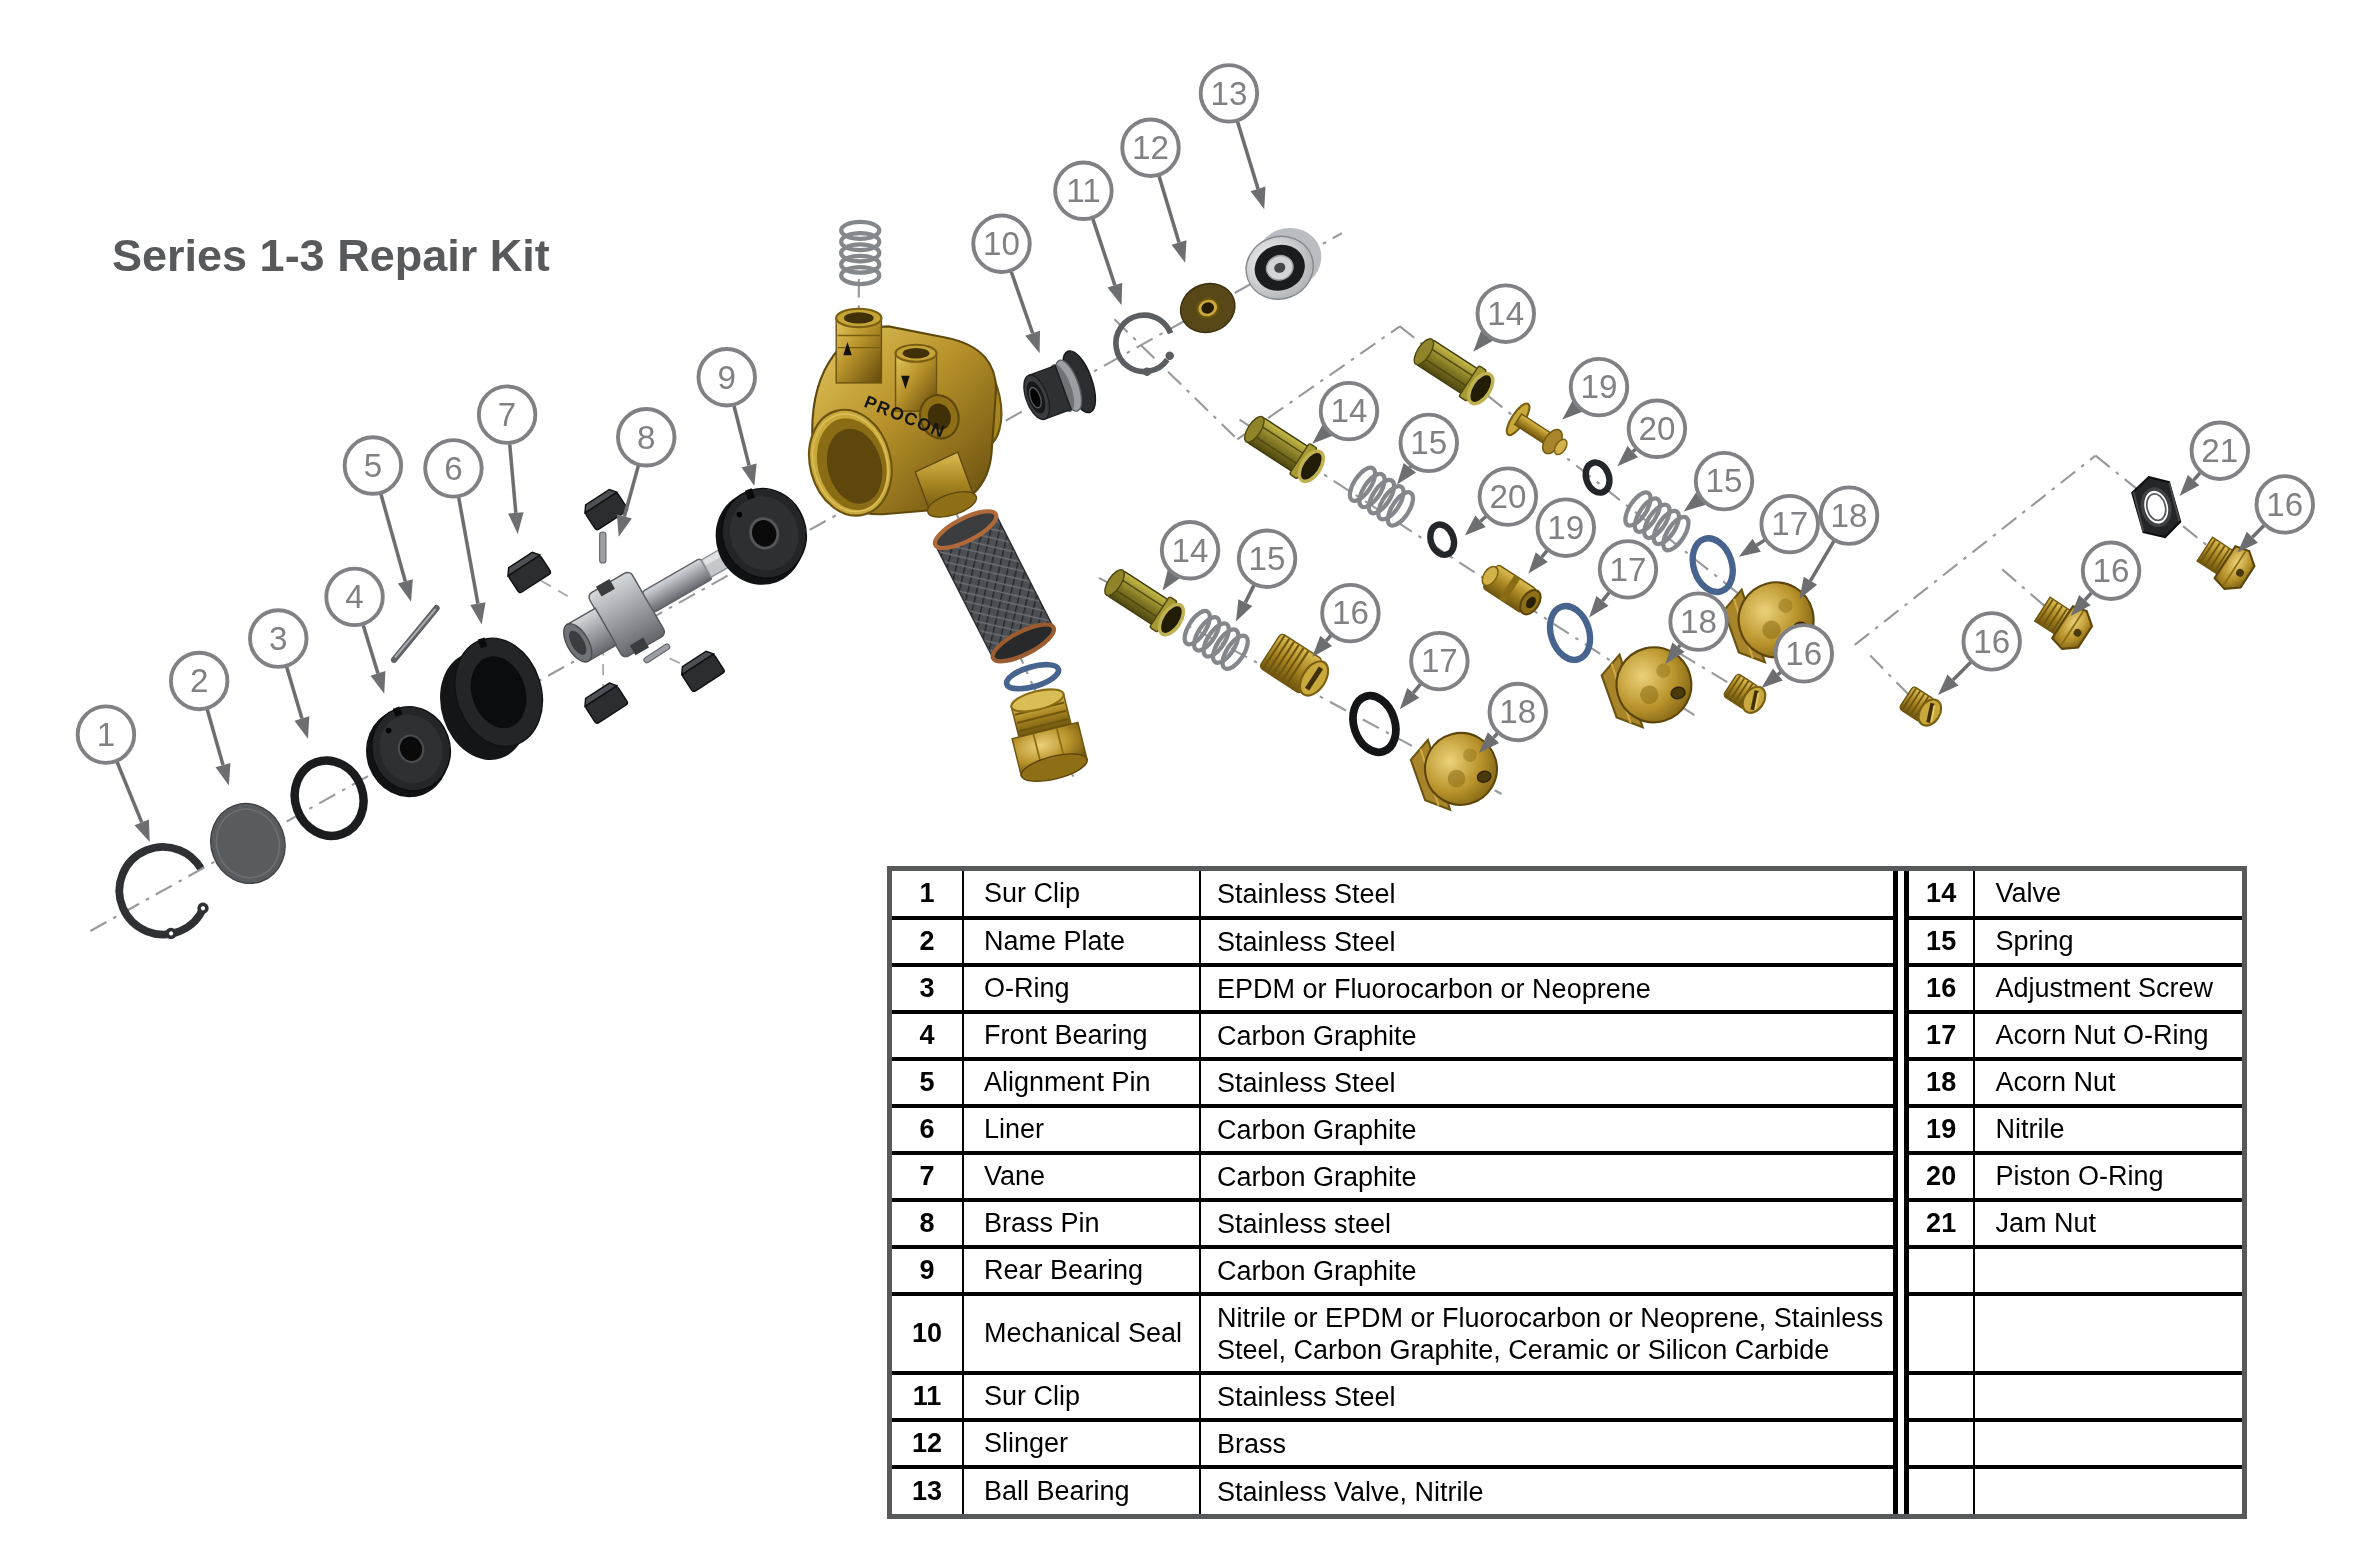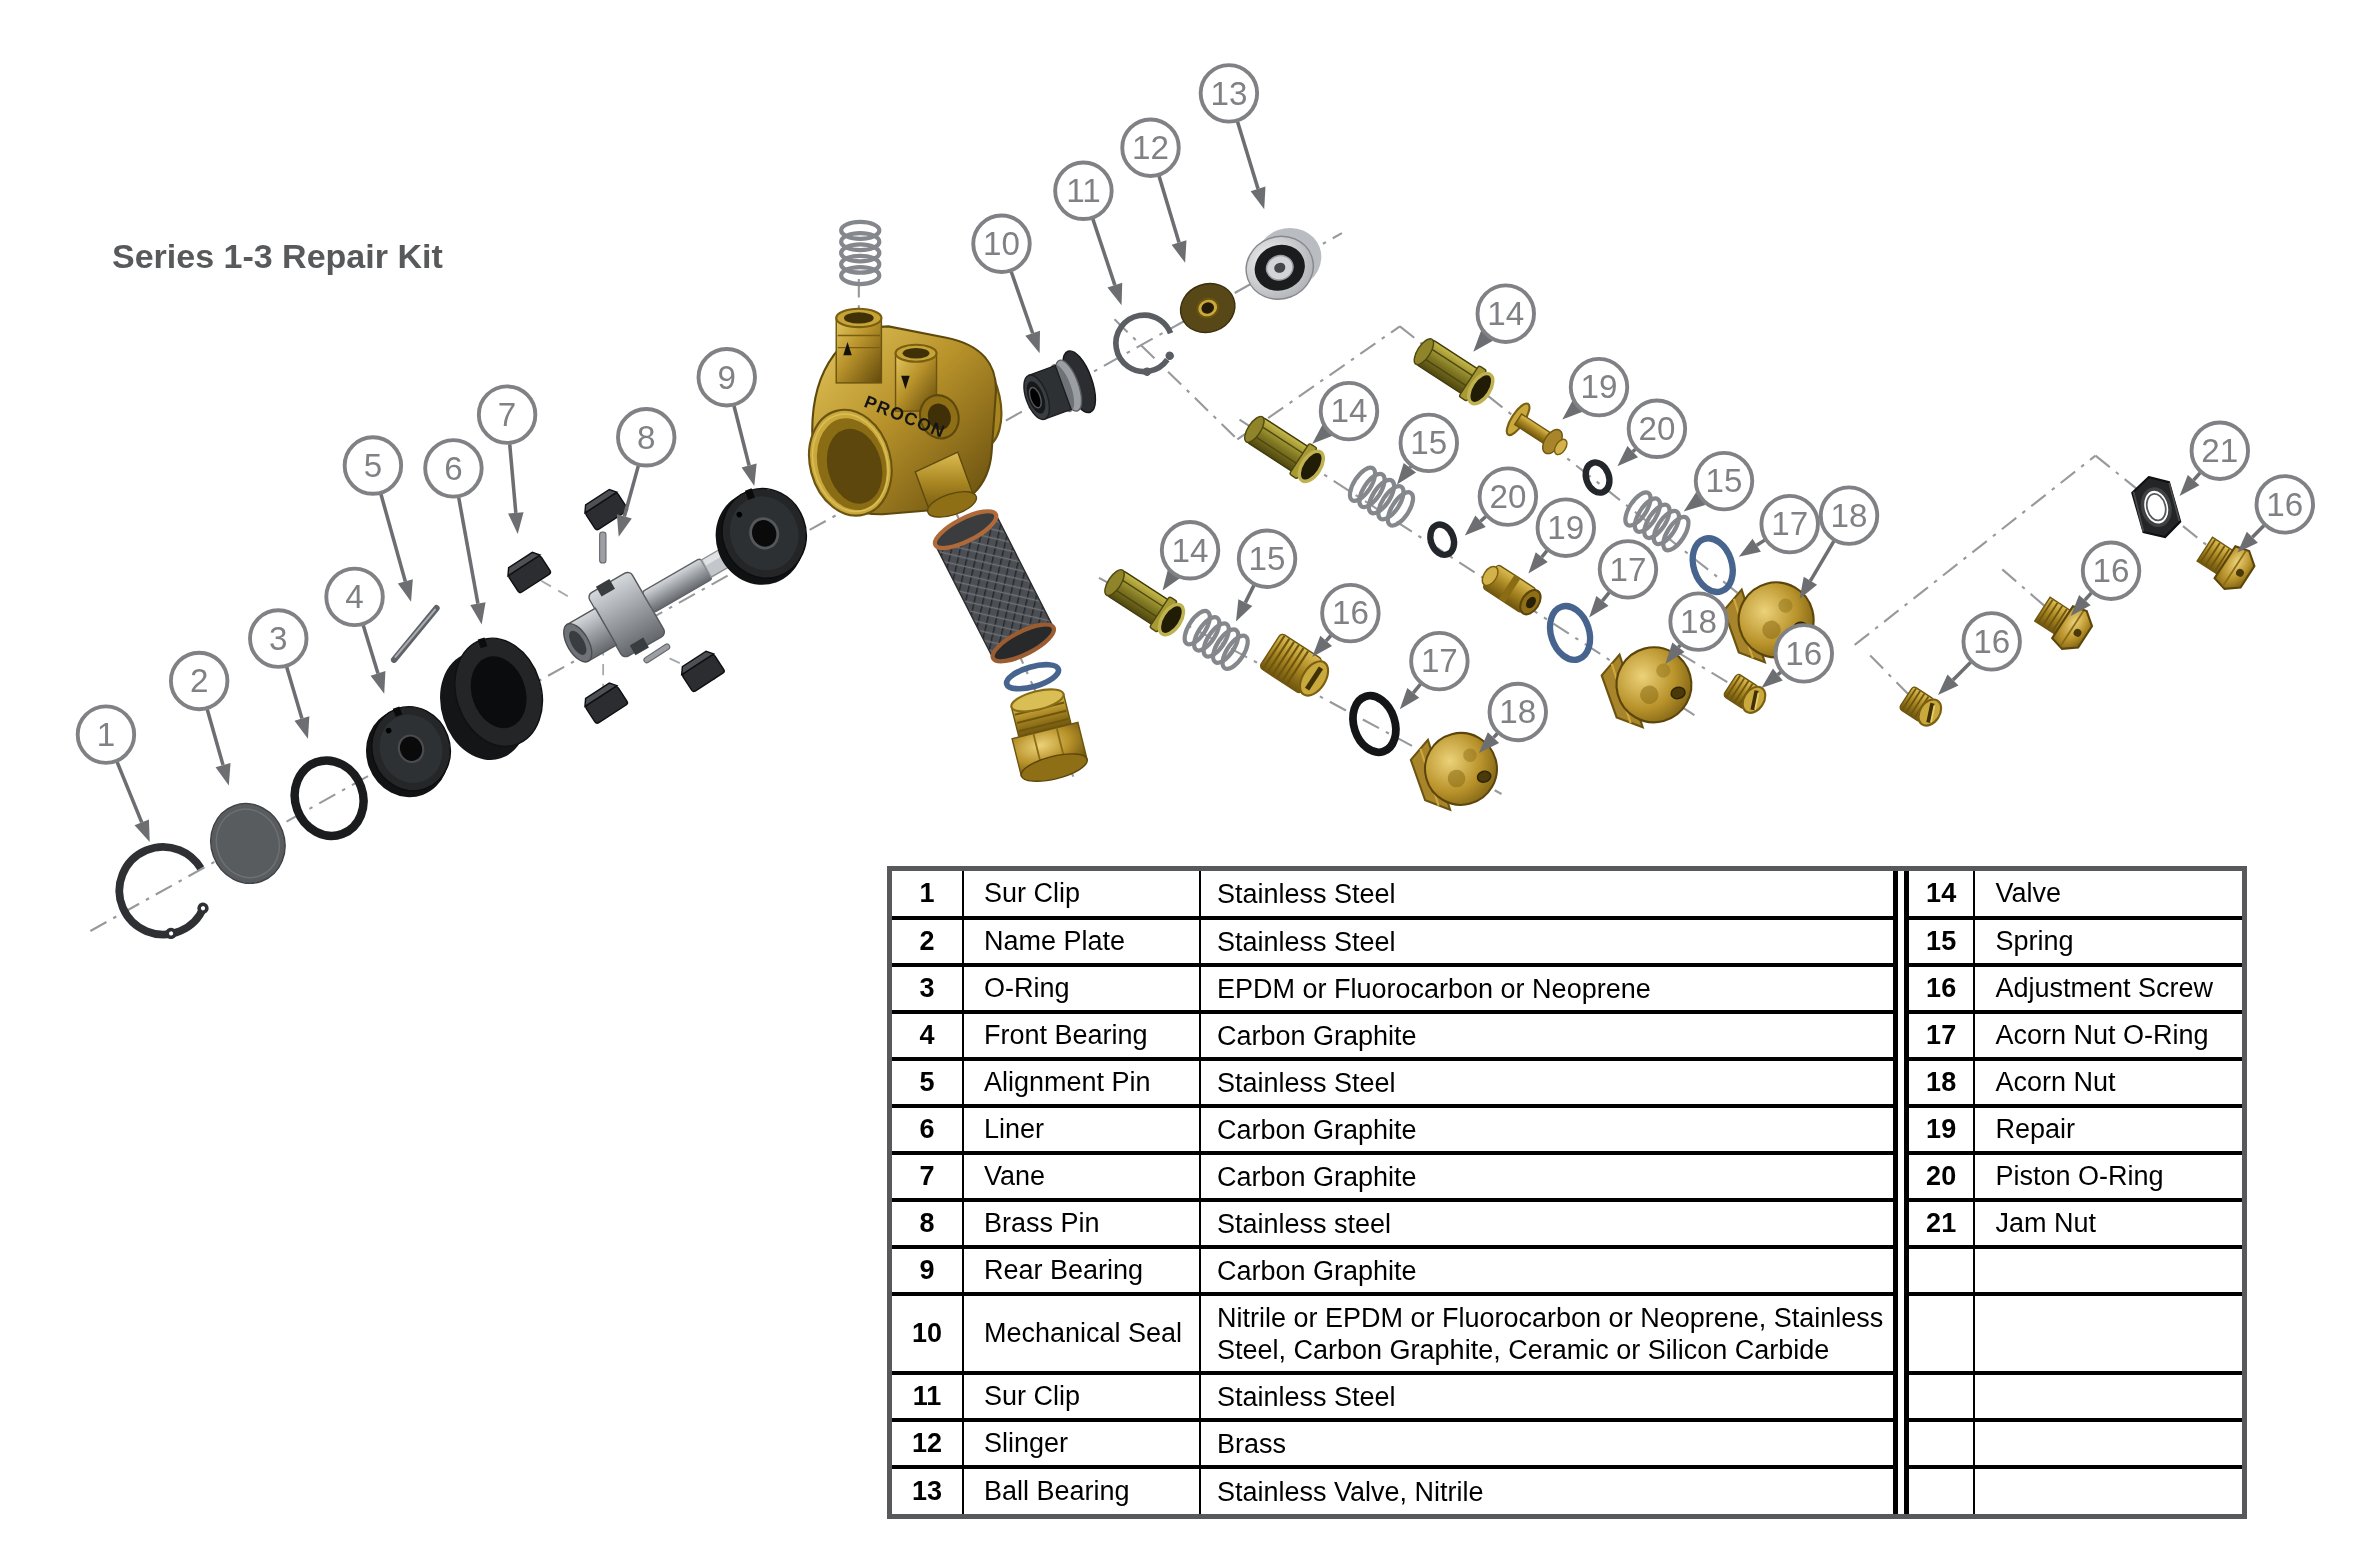--- a/index.html
+++ b/index.html
@@ -1,19 +1,19 @@
 <!DOCTYPE html>
 <html style="font-size:11.3px"><head>
 <meta charset="utf-8">
 <style>
   html,body{margin:0;padding:0;background:#ffffff;}
   #stage{position:relative;width:2354px;height:1566px;background:#ffffff;overflow:hidden;
          font-family:"Liberation Sans", sans-serif;}
   #diagram{position:absolute;left:0;top:0;}
-  .title{position:absolute;left:112px;top:227px;font-size:34px;font-weight:bold;
+  .title{position:absolute;left:112px;top:227px;font-size:45px;font-weight:bold;
          color:#58595b;line-height:58px;letter-spacing:0;}
   .dash{stroke:#97999c;stroke-width:3;fill:none;stroke-dasharray:26 11 5 11;}
   .dashthin{stroke:#a6a9ac;stroke-width:2.5;fill:none;stroke-dasharray:16 12;}
   
   .tablewrap{position:absolute;left:887px;top:866px;display:flex;align-items:stretch;
              border:5px solid #58595b;background:#ffffff;}
   table{border-collapse:collapse;table-layout:fixed;}
   #left-table{width:1003px;border-right:5px solid #000;}
   .tgap{width:6.4px;background:#ffffff;}
   #right-table{width:335px;border-left:5px solid #000;}
@@ -721,21 +721,21 @@
           <tr>
             <td class="num">17</td>
             <td class="pname">Acorn Nut O-Ring</td>
           </tr>
           <tr>
             <td class="num">18</td>
             <td class="pname">Acorn Nut</td>
           </tr>
           <tr>
             <td class="num">19</td>
-            <td class="pname">Repair</td>
+            <td class="pname">Nitrile</td>
           </tr>
           <tr>
             <td class="num">20</td>
             <td class="pname">Piston O-Ring</td>
           </tr>
           <tr>
             <td class="num">21</td>
             <td class="pname">Jam Nut</td>
           </tr>
           <tr>

